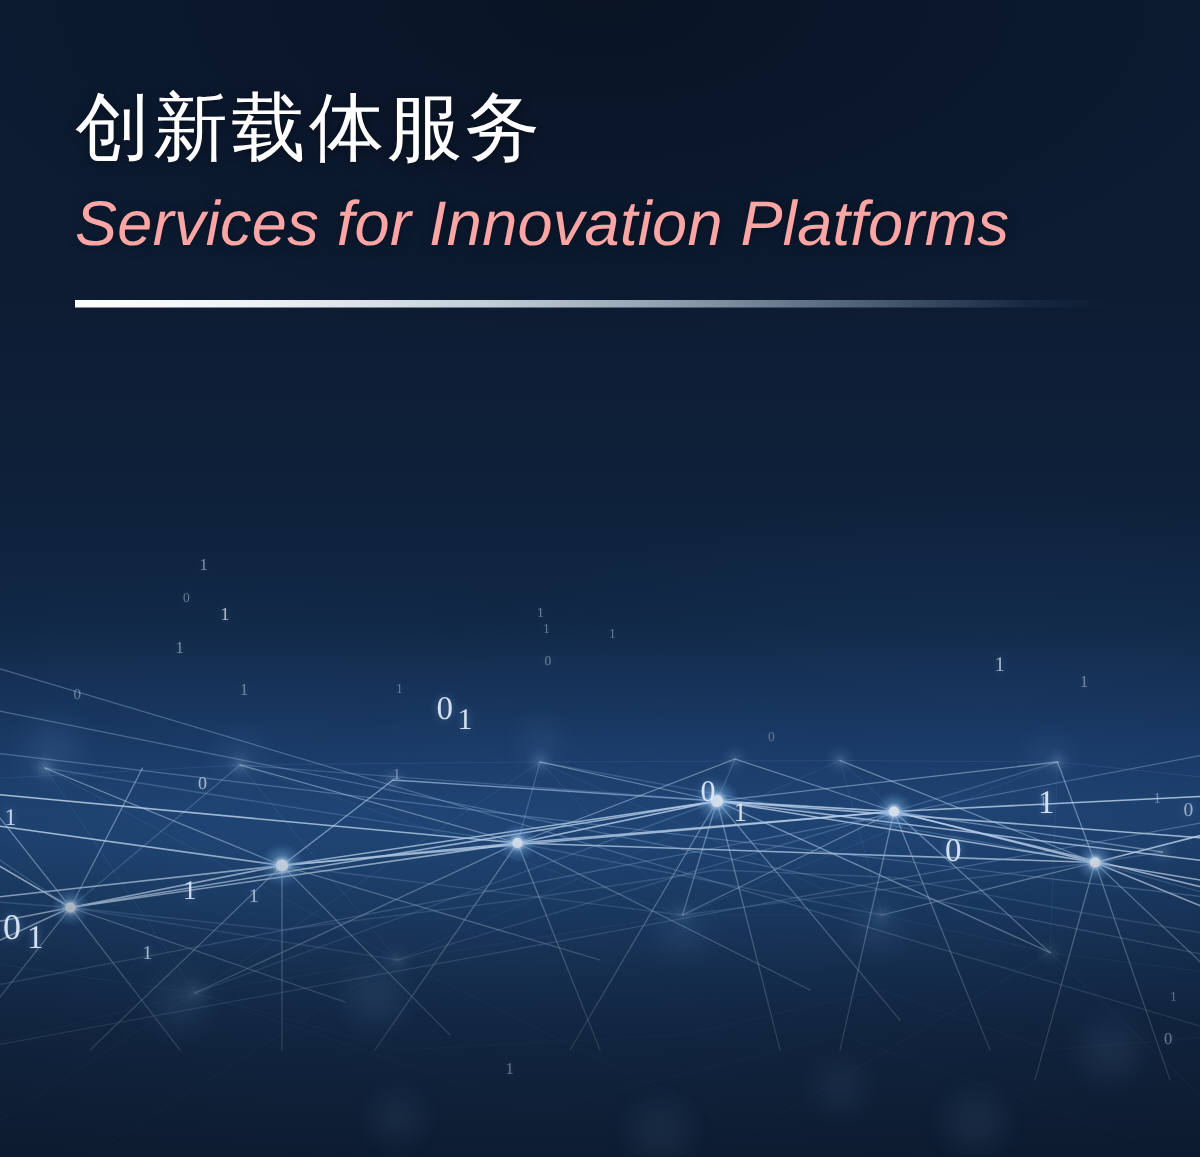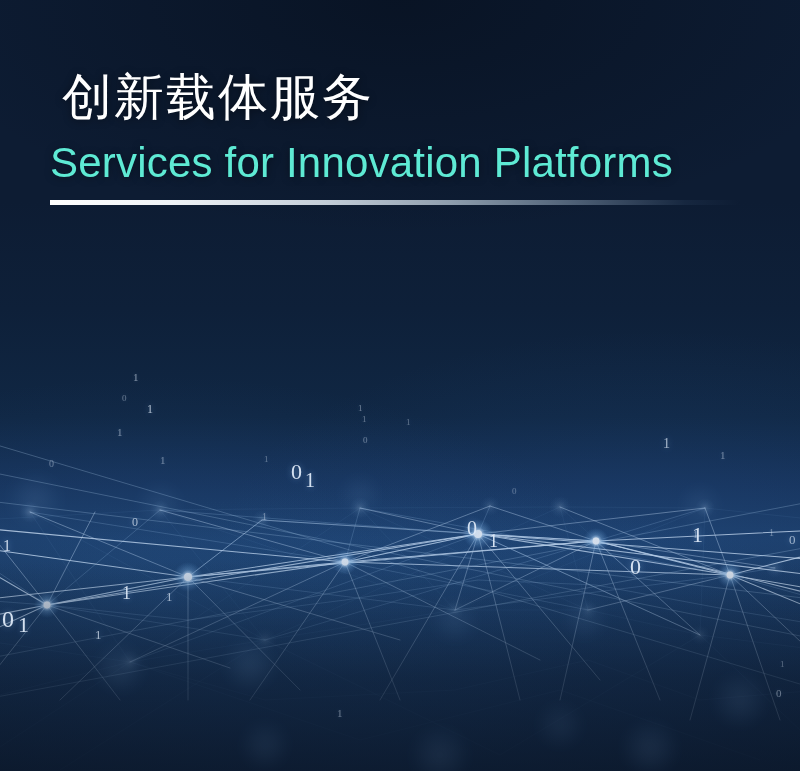--- a/index.html
+++ b/index.html
@@ -79,36 +79,37 @@
   }
 
   
   .title-block {
     position: absolute;
     left: 50px;
     top: 56px;
     width: 700px;
   }
   .title-cn {
-    margin: 12px;
+    margin: 0;
     color: #ffffff;
     font-size: 50px;
     font-weight: 400;
     letter-spacing: 2px;
     line-height: 1.18;
     text-shadow: 0 1px 8px rgba(0,0,0,0.45);
   }
   .title-en {
     margin: 10px 0 0 0;
-    color: #5eead4;
+    color: #fca5a5;
     font-size: 42px;
     font-weight: 300;
     letter-spacing: 0.2px;
     line-height: 1.12;
     text-shadow: 0 1px 8px rgba(0,0,0,0.40);
+    font-style: italic;
   }
   .divider {
     position: absolute;
     left: 50px;
     top: 200px;
     width: 690px;
     height: 5px;
     background: linear-gradient(90deg,
       #ffffff 0%,
       #eef2f6 18%,

